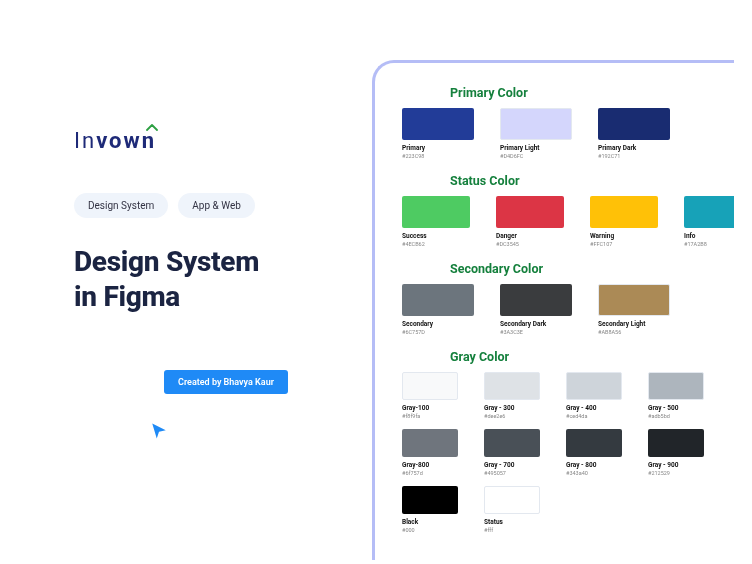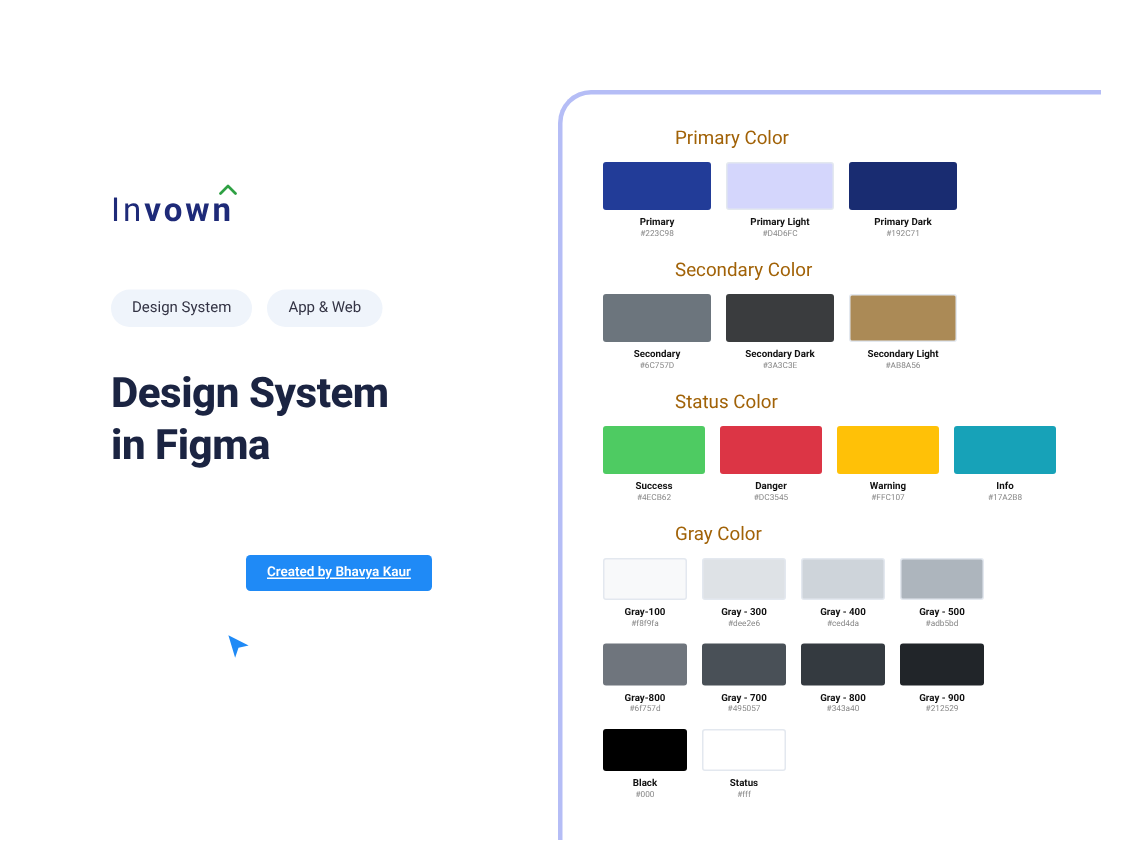--- a/index.html
+++ b/index.html
@@ -8,31 +8,31 @@
 
   
   .left { position: absolute; left: 74px; top: 128px; width: 280px; }
   .logo { font-size: 22px; letter-spacing: 2px; font-weight: 500; color: #1e2a78; position: relative; display: inline-block; }
   .logo .inv { color: #1e2a78; font-weight: 400; }
   .logo .own { color: #1e2a78; font-weight: 700; }
   .logo .roof { position: absolute; right: -2px; top: -6px; font-size: 10px; color: #2ea043; }
   .pills { margin-top: 40px; display: flex; gap: 10px; }
   .pill { background: #eff4fb; color: #334; font-size: 10px; padding: 7px 14px; border-radius: 999px; }
   .headline { margin-top: 26px; font-size: 28px; line-height: 1.25; font-weight: 800; color: #1b2442; letter-spacing: -0.3px; }
-  .credit { margin-top: 56px; margin-left: 90px; background: #1f8af6; color: #fff; font-size: 9px; font-weight: 600; padding: 7px 14px; border-radius: 3px; display: inline-block; text-decoration: underline; }
+  .credit { margin-top: 56px; margin-left: 90px; background: #1f8af6; color: #fff; font-size: 9px; font-weight: 600; padding: 7px 14px; border-radius: 3px; display: inline-block; }
   .cursor { position: absolute; left: 150px; top: 422px; }
   .cursor svg { width: 18px; height: 18px; }
 
   
   .panel-frame { position: absolute; left: 372px; top: 60px; width: 362px; height: 500px; border: 3px solid #b5bdf6; border-right: none; border-bottom: none; border-top-left-radius: 22px; background: #fff; }
   .panel { position: absolute; left: 27px; top: 22px; right: 0; bottom: 0; overflow: hidden; }
 
   .section { margin-bottom: 14px; }
-  .section-title { font-size: 12.5px; font-weight: 400; color: #a16207; margin-bottom: 8px; padding-left: 48px; }
-  .swatches { display: flex; gap: 10px; flex-wrap: nowrap; text-align: center; }
+  .section-title { font-size: 12.5px; font-weight: 700; color: #15803d; margin-bottom: 8px; padding-left: 48px; }
+  .swatches { display: flex; gap: 26px; flex-wrap: nowrap; }
   .swatch { flex: 0 0 auto; }
   .swatch .chip { width: 68px; height: 32px; border-radius: 2px; }
   .swatch .chip.light { border: 1px solid #e3e8ef; }
   .swatch .lbl { font-size: 6.5px; font-weight: 700; color: #111; margin-top: 4px; white-space: nowrap; }
   .swatch .hex { font-size: 5.5px; color: #888; margin-top: 1px; white-space: nowrap; }
 
   .swatches.wide .chip { width: 72px; }
   .swatches.gray .chip { width: 56px; height: 28px; }
   .swatches.gray { margin-bottom: 10px; }
   .swatches.bw .chip { width: 56px; height: 28px; }
@@ -89,20 +89,46 @@
           </div>
           <div class="swatch">
             <div class="chip" style="background:#192C71"></div>
             <div class="lbl">Primary Dark</div>
             <div class="hex">#192C71</div>
           </div>
         </div>
       </div>
 
       <div class="section">
+        <div class="section-title">Status Color</div>
+        <div class="swatches">
+          <div class="swatch">
+            <div class="chip" style="background:#4ECB62"></div>
+            <div class="lbl">Success</div>
+            <div class="hex">#4ECB62</div>
+          </div>
+          <div class="swatch">
+            <div class="chip" style="background:#DC3545"></div>
+            <div class="lbl">Danger</div>
+            <div class="hex">#DC3545</div>
+          </div>
+          <div class="swatch">
+            <div class="chip" style="background:#FFC107"></div>
+            <div class="lbl">Warning</div>
+            <div class="hex">#FFC107</div>
+          </div>
+          <div class="swatch">
+            <div class="chip" style="background:#17A2B8"></div>
+            <div class="lbl">Info</div>
+            <div class="hex">#17A2B8</div>
+          </div>
+        </div>
+      </div>
+
+      <div class="section">
         <div class="section-title">Secondary Color</div>
         <div class="swatches wide">
           <div class="swatch">
             <div class="chip" style="background:#6C757D"></div>
             <div class="lbl">Secondary</div>
             <div class="hex">#6C757D</div>
           </div>
           <div class="swatch">
             <div class="chip" style="background:#3A3C3E"></div>
             <div class="lbl">Secondary Dark</div>
@@ -110,46 +136,20 @@
           </div>
           <div class="swatch">
             <div class="chip light" style="background:#AB8A56"></div>
             <div class="lbl">Secondary Light</div>
             <div class="hex">#AB8A56</div>
           </div>
         </div>
       </div>
 
       <div class="section">
-        <div class="section-title">Status Color</div>
-        <div class="swatches">
-          <div class="swatch">
-            <div class="chip" style="background:#4ECB62"></div>
-            <div class="lbl">Success</div>
-            <div class="hex">#4ECB62</div>
-          </div>
-          <div class="swatch">
-            <div class="chip" style="background:#DC3545"></div>
-            <div class="lbl">Danger</div>
-            <div class="hex">#DC3545</div>
-          </div>
-          <div class="swatch">
-            <div class="chip" style="background:#FFC107"></div>
-            <div class="lbl">Warning</div>
-            <div class="hex">#FFC107</div>
-          </div>
-          <div class="swatch">
-            <div class="chip" style="background:#17A2B8"></div>
-            <div class="lbl">Info</div>
-            <div class="hex">#17A2B8</div>
-          </div>
-        </div>
-      </div>
-
-      <div class="section">
         <div class="section-title">Gray Color</div>
 
         <div class="swatches gray">
           <div class="swatch">
             <div class="chip light" style="background:#f8f9fa"></div>
             <div class="lbl">Gray-100</div>
             <div class="hex">#f8f9fa</div>
           </div>
           <div class="swatch">
             <div class="chip light" style="background:#dee2e6"></div>

